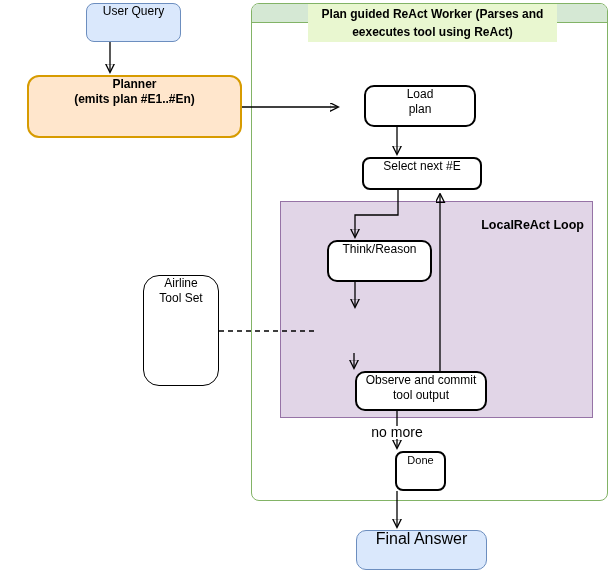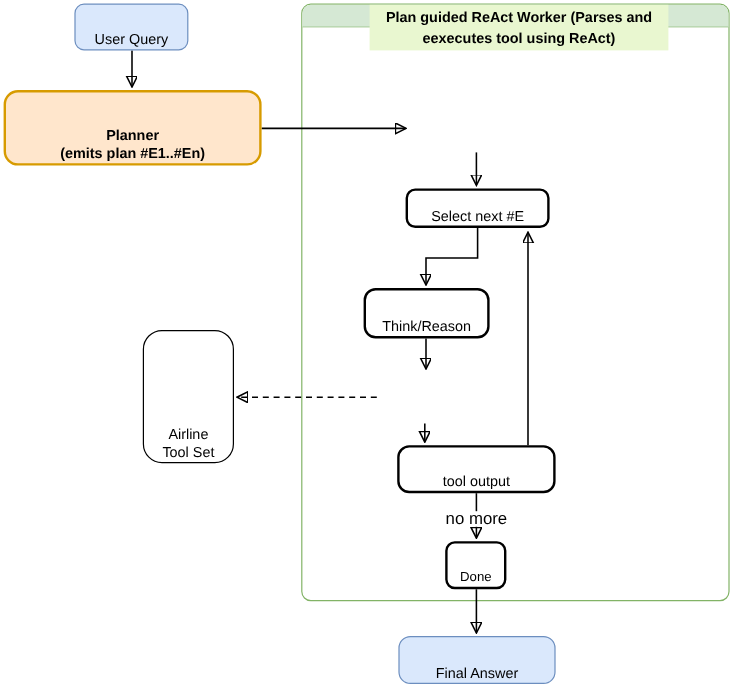--- a/index.html
+++ b/index.html
@@ -3,23 +3,23 @@
 <meta charset="utf-8">
 <style>
   html,body{margin:0;padding:0;background:#ffffff;}
   #canvas{
     position:relative;width:612px;height:572px;background:#ffffff;overflow:hidden;
     font-family:"Liberation Sans",sans-serif;color:#000;
   }
   .abs{position:absolute;box-sizing:border-box;}
   .node{
     position:absolute;box-sizing:border-box;display:flex;flex-direction:column;
-    align-items:center;justify-content:flex-end;text-align:center;
+    align-items:center;justify-content:flex-start;text-align:center;
     background:#fff;border:2px solid #000;border-radius:10px;
-    font-size:12px;line-height:15px;z-index:4;
+    font-size:12px;line-height:15px;z-index:4;margin-left:24px;
   }
   .node span{display:block;}
   
   .blue{background:#dae8fc;border:1.5px solid #6c8ebf;}
   .orange{background:#ffe6cc;border:2px solid #d79b00;font-weight:bold;border-radius:12px;}
   
   #worker-container{
     left:251px;top:3px;width:357px;height:498px;background:#fff;
     border:1.5px solid #82b366;border-radius:8px;z-index:1;
   }
@@ -42,38 +42,41 @@
   
   #user-query{left:62px;top:3px;width:95px;height:39px;border-radius:8px;}
   #planner{left:3px;top:75px;width:215px;height:63px;}
   #load-plan{left:340px;top:85px;width:112px;height:42px;}
   #select-next{left:338px;top:157px;width:120px;height:33px;border-radius:8px;}
   #think-reason{left:303px;top:240px;width:105px;height:42px;}
   #execute-tool{left:314px;top:310px;width:79px;height:43px;}
   #observe{left:331px;top:371px;width:132px;height:40px;}
   #airline{left:119px;top:275px;width:76px;height:111px;border-radius:16px;border-width:1.5px;}
   #done{left:371px;top:451px;width:51px;height:40px;border-radius:8px;font-size:11px;}
-  #final-answer{left:332px;top:530px;width:131px;height:40px;font-size:12px;}
+  #final-answer{left:332px;top:530px;width:131px;height:40px;font-size:16px;}
   #no-more{
     left:369px;top:426px;width:56px;text-align:center;background:#fff;
     font-size:14px;line-height:13px;z-index:4;
   }
   #edges{position:absolute;left:0;top:0;z-index:3;pointer-events:none;}
   #edges path{fill:none;stroke:#000;stroke-width:1.3px;}
   #edges path.dashed{stroke-dasharray:5 4;}
 </style>
 </head>
 <body>
 
 <div id="canvas">
 
   <div id="worker-container" class="abs">
     <div id="worker-header"></div>
   </div>
 
+  <div id="loop-region" class="abs">
+    <div id="loop-label">LocalReAct Loop</div>
+  </div>
 
   <svg id="edges" width="612" height="572" viewBox="0 0 612 572">
     <defs>
       <marker id="ah" markerUnits="userSpaceOnUse" markerWidth="10" markerHeight="10" refX="8.5" refY="4.5" orient="auto">
         <path d="M0,0 L9,4.5 L0,9 Z" fill="#000"></path>
       </marker>
     </defs>
     <path d="M110,42 V72" marker-end="url(#ah)"></path>
     <path d="M218,107 H338" marker-end="url(#ah)"></path>
     <path d="M397,127 V154" marker-end="url(#ah)"></path>
@@ -93,31 +96,36 @@
 
   <div id="user-query" class="node blue">
     <span>User Query</span>
   </div>
 
   <div id="planner" class="node orange">
     <span>Planner</span>
     <span>(emits plan #E1..#En)</span>
   </div>
 
+  <div id="load-plan" class="node">
+    <span>Load</span>
+    <span>plan</span>
+  </div>
 
   <div id="select-next" class="node">
     <span>Select next #E</span>
   </div>
 
   <div id="think-reason" class="node">
     <span>Think/Reason</span>
   </div>
 
 
   <div id="observe" class="node">
+    <span>Observe and commit</span>
     <span>tool output</span>
   </div>
 
   <div id="airline" class="node">
     <span>Airline</span>
     <span>Tool Set</span>
   </div>
 
   <div id="no-more" class="abs">no more</div>
 

